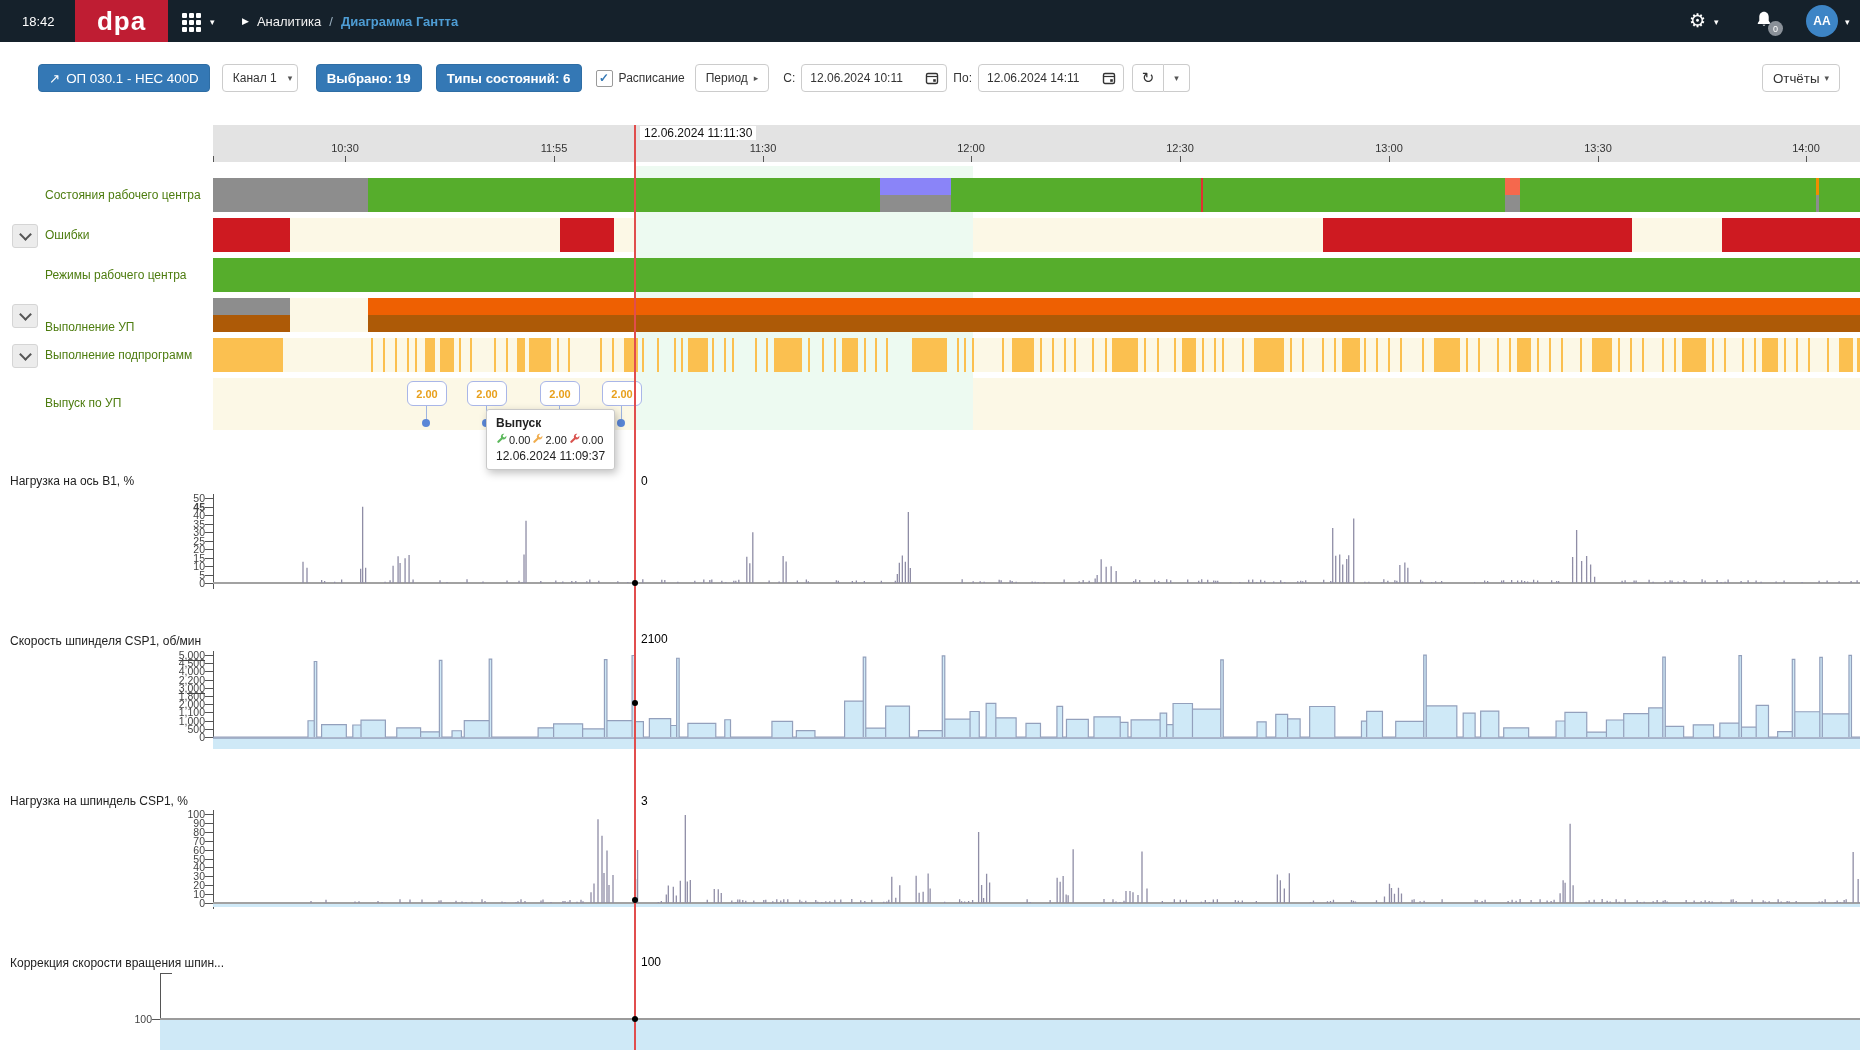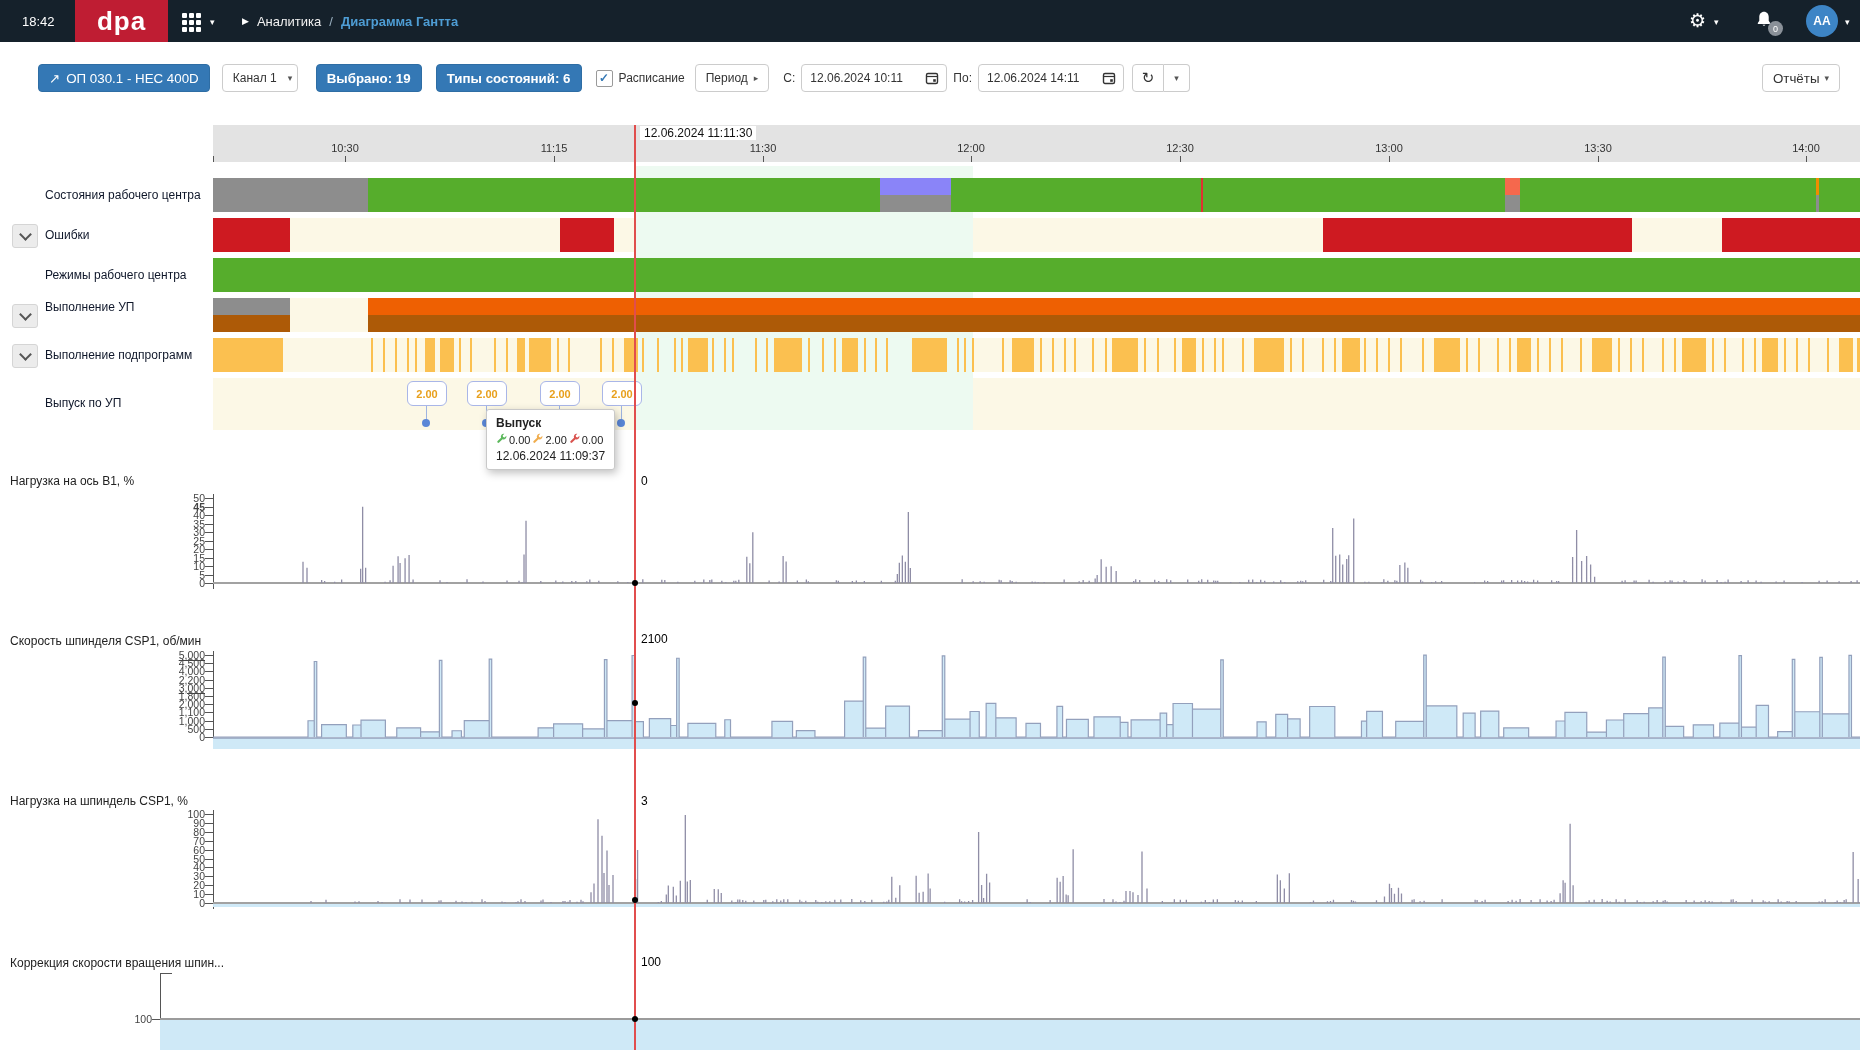--- a/index.html
+++ b/index.html
@@ -42,21 +42,21 @@
   .refresh-btn{width:32px;border-radius:4px 0 0 4px;font-size:15px;}
   .refresh-caret{width:26px;border-left:none;border-radius:0 4px 4px 0;font-size:9px;color:#555;}
   .reports-btn{position:absolute;right:20px;gap:5px;}
 
   
   .time-header{position:absolute;left:213px;top:125px;width:1647px;height:37px;background:#e3e3e3;}
   .t-tick-label{position:absolute;font-size:11px;color:#333;transform:translateX(-50%);top:17px;}
   .t-tick-mark{position:absolute;width:1px;height:6px;background:#555;bottom:0;}
   .cursor-time-label{position:absolute;left:640px;top:126px;background:#fff;padding:0 4px;font-size:12px;color:#111;z-index:30;}
 
-  .row-label{position:absolute;left:45px;font-size:12px;color:#0f172a;}
+  .row-label{position:absolute;left:45px;font-size:12px;color:#4d7c0f;}
   .expand-btn{position:absolute;left:12px;width:24px;height:22px;background:#ececec;border:1px solid #d5d5d5;border-radius:3px;display:flex;align-items:center;justify-content:center;cursor:pointer;}
   .chev{display:inline-block;width:7px;height:7px;border-left:2px solid #555;border-bottom:2px solid #555;transform:rotate(-45deg);margin-top:-4px;}
   .release-label{position:absolute;width:38px;height:23px;background:#fff;border:1px solid #a9b6e8;border-radius:6px;color:#e8a01d;font-weight:bold;font-size:11px;display:flex;align-items:center;justify-content:center;z-index:6;}
   .release-stem{position:absolute;width:1px;background:#9fb4e0;z-index:5;}
   .release-dot{position:absolute;width:8px;height:8px;border-radius:50%;background:#5b87d7;z-index:5;}
 
   .tooltip{position:absolute;left:486px;top:409px;background:#fff;border:1px solid #c9c9c9;border-radius:3px;box-shadow:2px 3px 8px rgba(0,0,0,.25);padding:6px 9px;z-index:40;font-size:11px;color:#222;white-space:nowrap;}
   .tt-title{font-weight:bold;font-size:12px;margin-bottom:3px;}
   .tt-vals{display:flex;align-items:center;gap:2px;margin-bottom:3px;}
   .tt-time{font-size:12px;}
@@ -159,21 +159,21 @@
 
   <span class="row-label" style="top:188px;">Состояния рабочего центра</span>
   <div class="expand-btn" style="top:224px;">
       <span class="chev"></span>
     </div>
   <span class="row-label" style="top:228px;">Ошибки</span>
   <span class="row-label" style="top:268px;">Режимы рабочего центра</span>
   <div class="expand-btn" style="top:304px;">
       <span class="chev"></span>
     </div>
-  <span class="row-label" style="top:300px;">Выполнение УП</span>
+  <span class="row-label" style="top:320px;">Выполнение УП</span>
   <div class="expand-btn" style="top:344px;">
       <span class="chev"></span>
     </div>
   <span class="row-label" style="top:348px;">Выполнение подпрограмм</span>
   <span class="row-label" style="top:396px;">Выпуск по УП</span>
 
   <div id="gantt-plot">
       <div style="position: absolute; left: 213px; top: 178px; width: 1647px; height: 34px; background: rgb(252, 248, 230);"></div>
       <div style="position: absolute; left: 213px; top: 218px; width: 1647px; height: 34px; background: rgb(252, 248, 230);"></div>
       <div style="position: absolute; left: 213px; top: 258px; width: 1647px; height: 34px; background: rgb(252, 248, 230);"></div>
@@ -306,21 +306,21 @@
       <div class="release-stem" style="left: 559px; top: 404px; height: 16px;"></div>
       <div class="release-dot" style="left: 555px; top: 419px;"></div>
       <div class="release-label" style="left: 602px; top: 381px;">2.00</div>
       <div class="release-stem" style="left: 621px; top: 404px; height: 16px;"></div>
       <div class="release-dot" style="left: 617px; top: 419px;"></div>
     </div>
 
   <div class="time-header" id="time-header">
       <span class="t-tick-label" style="left: 132px;">10:30</span>
       <span class="t-tick-mark" style="left: 132px;"></span>
-      <span class="t-tick-label" style="left: 341px;">11:15</span>
+      <span class="t-tick-label" style="left: 341px;">11:55</span>
       <span class="t-tick-mark" style="left: 341px;"></span>
       <span class="t-tick-label" style="left: 550px;">11:30</span>
       <span class="t-tick-mark" style="left: 550px;"></span>
       <span class="t-tick-label" style="left: 758px;">12:00</span>
       <span class="t-tick-mark" style="left: 758px;"></span>
       <span class="t-tick-label" style="left: 967px;">12:30</span>
       <span class="t-tick-mark" style="left: 967px;"></span>
       <span class="t-tick-label" style="left: 1176px;">13:00</span>
       <span class="t-tick-mark" style="left: 1176px;"></span>
       <span class="t-tick-label" style="left: 1385px;">13:30</span>

